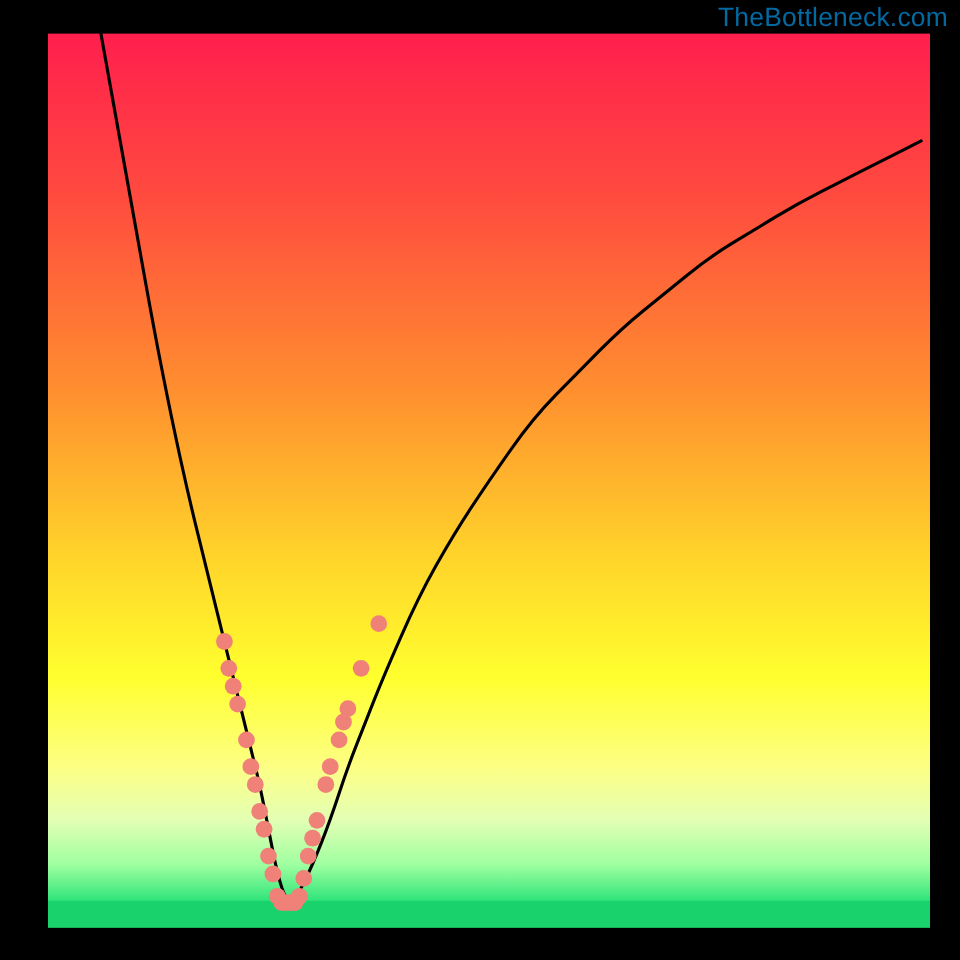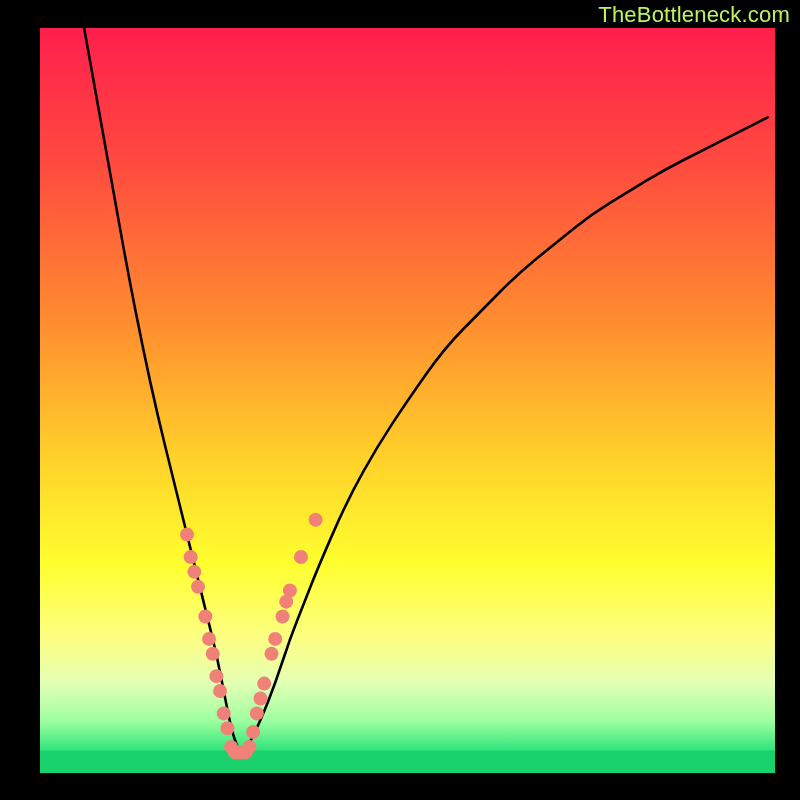--- a/index.html
+++ b/index.html
@@ -14,21 +14,21 @@
   .stage {
     position: relative;
     width: 800px;
     height: 800px;
     background: #000;
   }
   .watermark {
     position: absolute;
     top: 2px;
     right: 10px;
-    color: #bef264;
+    color: #0369a1;
     font-size: 22px;
     font-weight: 500;
     letter-spacing: 0.2px;
     z-index: 10;
     user-select: none;
   }
   svg.plot {
     position: absolute;
     left: 0;
     top: 0;

